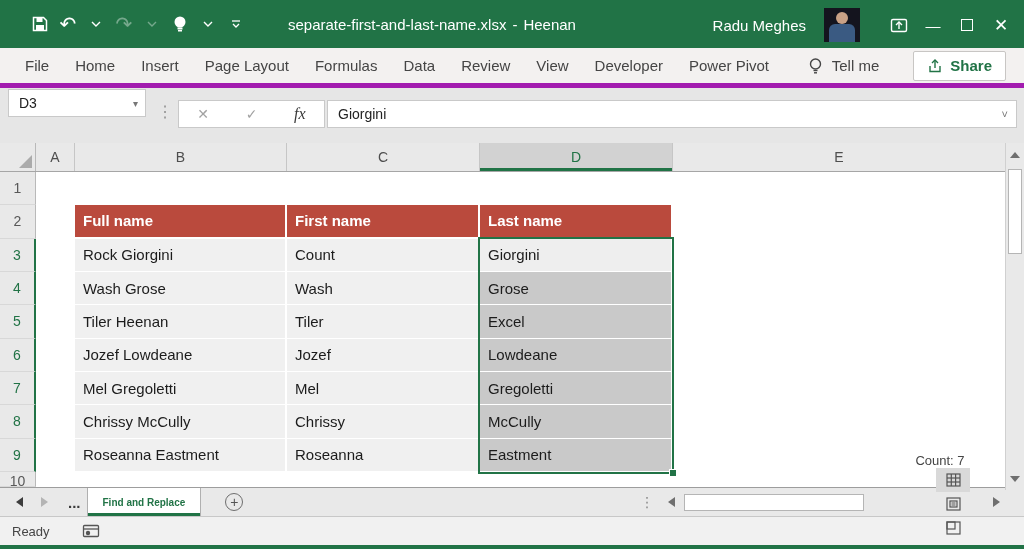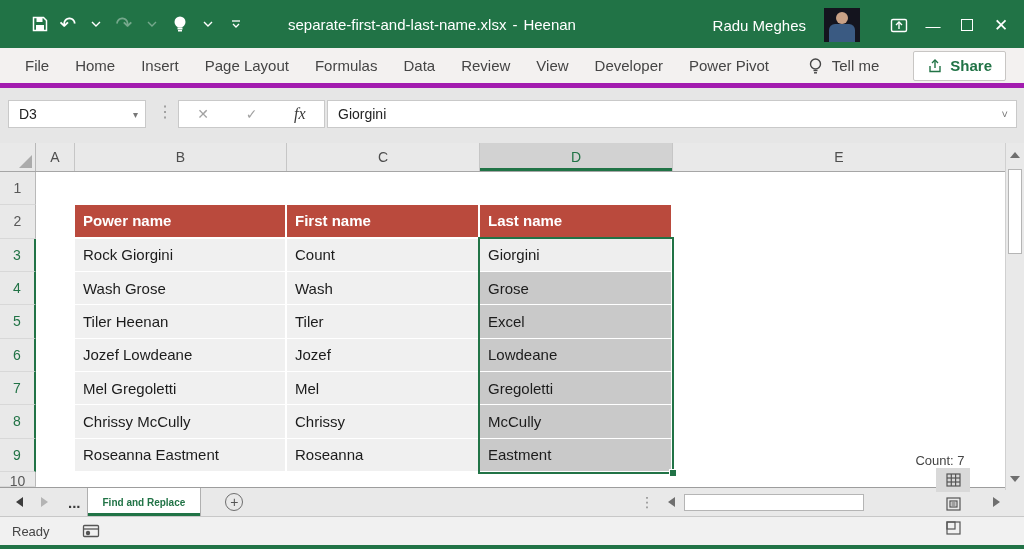--- a/index.html
+++ b/index.html
@@ -32,21 +32,21 @@
                display:flex; align-items:center; padding-left:12px; border-bottom:5px solid #a21caf; }
   .rtab { padding:0 13px; font-size:15px; color:#454545; cursor:pointer; white-space:nowrap; }
   .ribright { margin-left:auto; display:flex; align-items:center; }
   .tellme { display:flex; align-items:center; gap:9px; color:#454545; font-size:15px; margin-right:34px; cursor:pointer; }
   .sharebtn { display:flex; align-items:center; gap:7px; background:#fff; border:1px solid #c8c6c4;
               border-radius:2px; height:30px; padding:0 13px; color:var(--green,#217346);
               font-size:15px; font-weight:bold; margin-right:18px; cursor:pointer; }
 
   
   .fbar { position:absolute; left:0; top:88px; width:1024px; height:55px; background:#e6e6e6; }
-  .namebox { position:absolute; left:8px; top:12px; width:138px; height:28px; background:#fff;
+  .namebox { position:absolute; left:8px; top:1px; width:138px; height:28px; background:#fff;
              border:1px solid #c9c9c9; display:flex; align-items:center; font-size:14px; color:#222;
              padding-left:10px; cursor:pointer; }
   .nbarrow { margin-left:auto; margin-right:7px; color:#777; font-size:10px; }
   .fdots { position:absolute; left:157px; top:14px; color:#949494; font-size:16px; letter-spacing:-2px; cursor:col-resize; }
   .fbtns { position:absolute; left:178px; top:12px; width:147px; height:28px; background:#fff;
            border:1px solid #c9c9c9; display:flex; align-items:center; }
   .fbtn { width:49px; text-align:center; font-size:14px; color:#a2a2a2; cursor:pointer; }
   .fxb { font-family:"Liberation Serif", serif; font-style:italic; font-size:16px; color:#3a3a3a; }
   .finput { position:absolute; left:327px; top:12px; width:690px; height:28px; background:#fff;
             border:1px solid #c9c9c9; display:flex; align-items:center; padding-left:10px;
@@ -272,21 +272,21 @@
       <div class="ch chE">E</div>
     </div>
 
     <div class="grow">
       <div class="rh">1</div>
     </div>
 
     <div class="grow">
       <div class="rh">2</div>
       <div class="spA"></div>
-      <div class="cell cB hc">Power name</div>
+      <div class="cell cB hc">Full name</div>
       <div class="cell cC hc">First name</div>
       <div class="cell cD hc">Last name</div>
     </div>
 
     <div class="grow">
       <div class="rh sel">3</div>
       <div class="spA"></div>
       <div class="cell cB dc">Rock Giorgini</div>
       <div class="cell cC dc">Count</div>
       <div class="cell cD dact">Giorgini</div>

